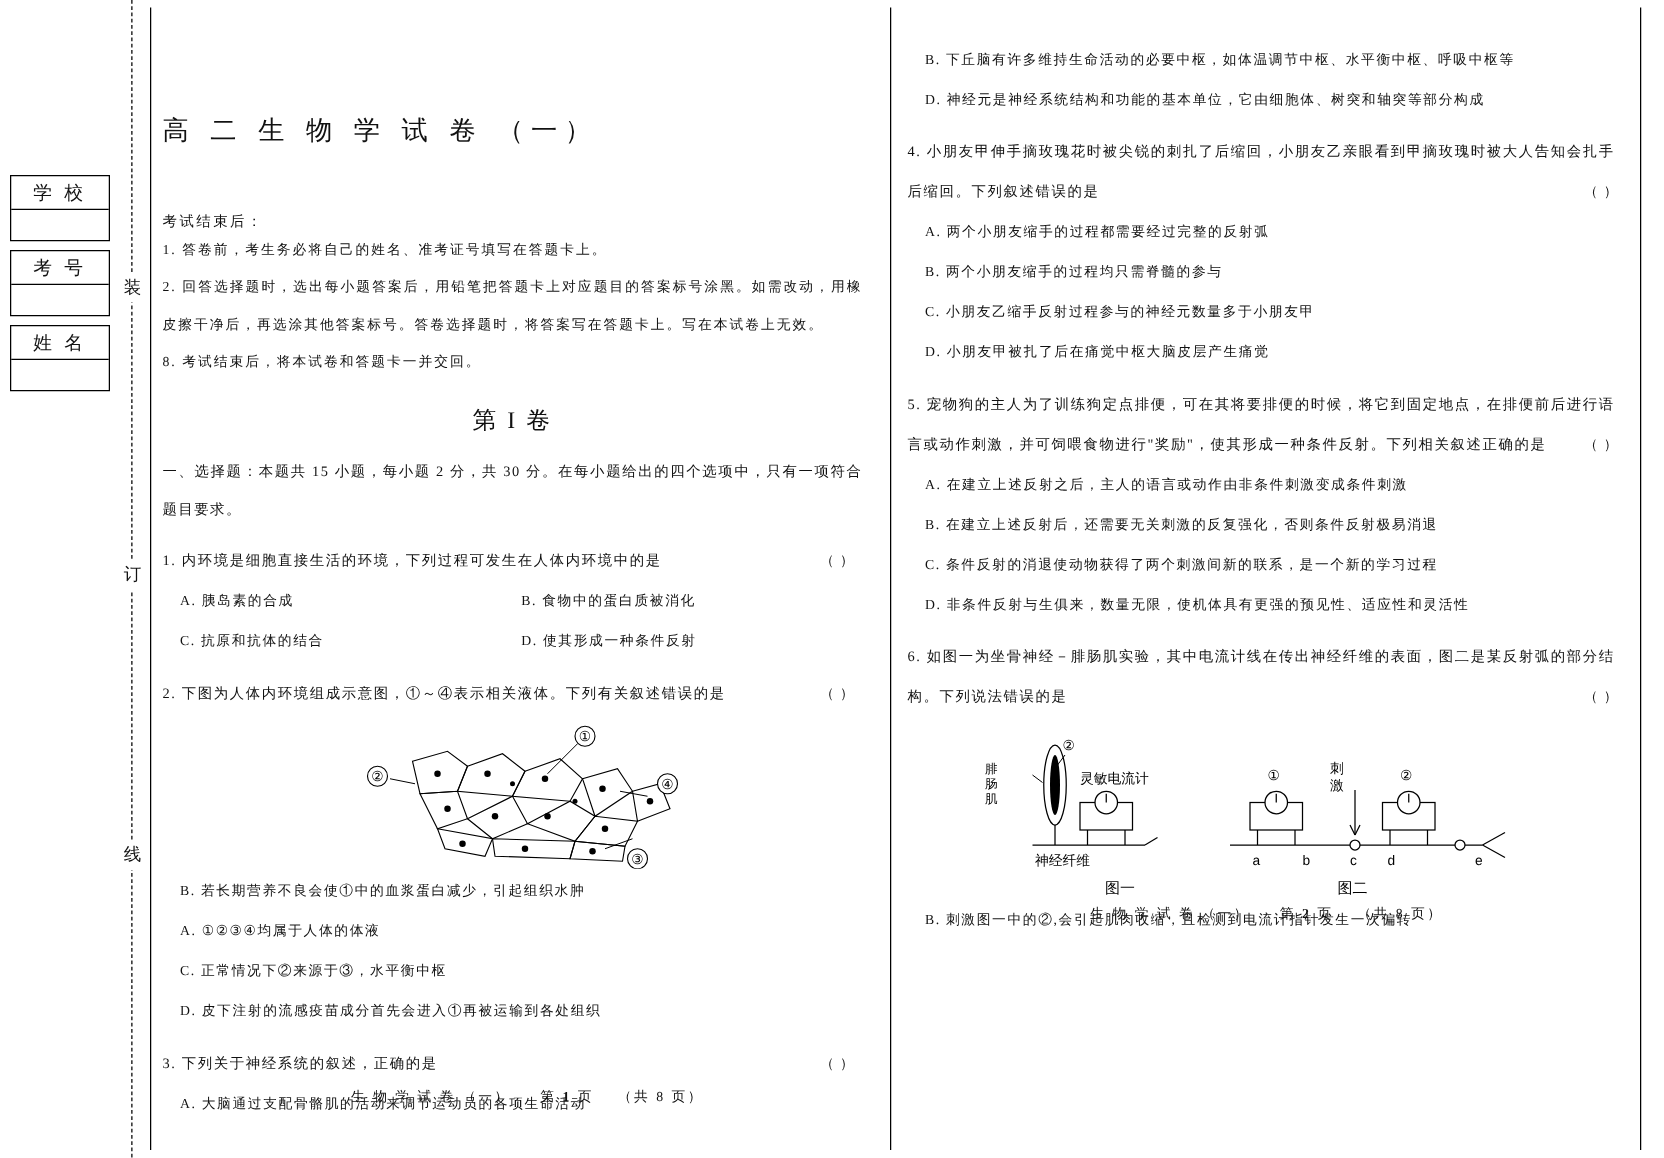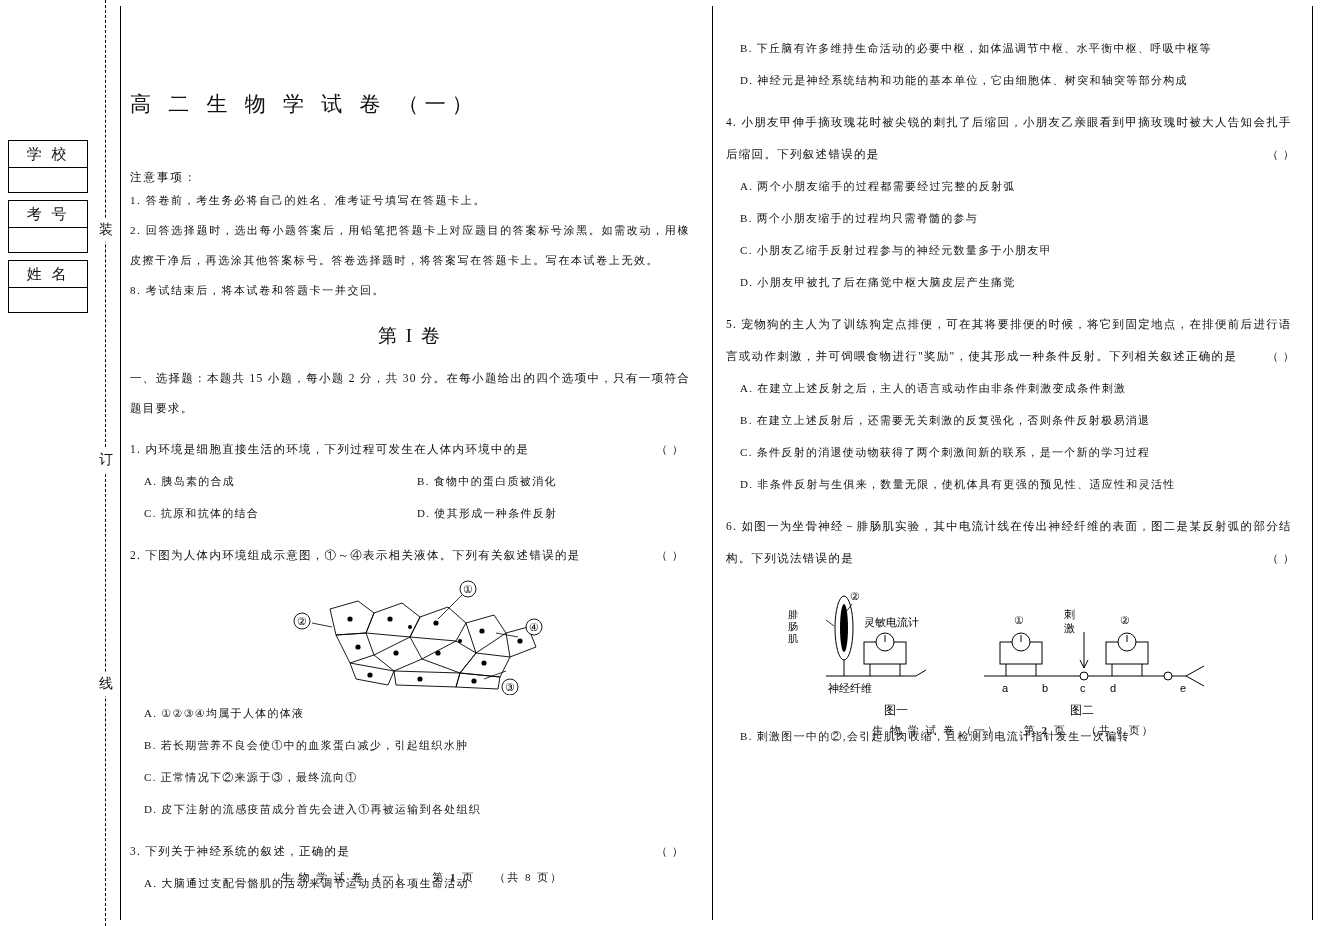--- a/index.html
+++ b/index.html
@@ -88,21 +88,21 @@
   <div class="seal-word" style="top:672px;">线</div>
 
   <div class="vline-mid"></div>
   <div class="vline-right"></div>
   <div class="sheet sheet-l"></div>
 
   <div class="col col-l">
 
     <div class="title">高 二 生 物 学 试 卷 （一）</div>
 
-    <div class="notice-head">注意事项：</div>
+    <div class="notice-head">考试结束后：</div>
     <div class="notice">1. 答卷前，考生务必将自己的姓名、准考证号填写在答题卡上。</div>
     <div class="notice">2. 回答选择题时，选出每小题答案后，用铅笔把答题卡上对应题目的答案标号涂黑。如需改动，用橡皮擦干净后，再选涂其他答案标号。答卷选择题时，将答案写在答题卡上。写在本试卷上无效。</div>
     <div class="notice">8. 考试结束后，将本试卷和答题卡一并交回。</div>
 
     <div class="part-title">第 I 卷</div>
 
     <div class="section-head">一、选择题：本题共 15 小题，每小题 2 分，共 30 分。在每小题给出的四个选项中，只有一项符合题目要求。</div>
 
     <div class="q q-num">
       <span>1.</span>
@@ -172,23 +172,23 @@
           <circle cx="32" cy="46" r="8" fill="#fff" stroke="#000" stroke-width="0.9"></circle>
           <text x="32" y="50">②</text>
           <circle cx="240" cy="112" r="8" fill="#fff" stroke="#000" stroke-width="0.9"></circle>
           <text x="240" y="116">③</text>
           <circle cx="264" cy="52" r="8" fill="#fff" stroke="#000" stroke-width="0.9"></circle>
           <text x="264" y="56">④</text>
         </g>
       </svg>
     </div>
 
+    <div class="opt">B. 若长期营养不良会使①中的血浆蛋白减少，引起组织水肿</div>
     <div class="opt">A. ①②③④均属于人体的体液</div>
-    <div class="opt">B. 若长期营养不良会使①中的血浆蛋白减少，引起组织水肿</div>
-    <div class="opt">C. 正常情况下②来源于③，最终流向①</div>
+    <div class="opt">C. 正常情况下②来源于③，水平衡中枢</div>
     <div class="opt">D. 皮下注射的流感疫苗成分首先会进入①再被运输到各处组织</div>
 
     <div class="q q-num">
       <span>3.</span>
       <span>下列关于神经系统的叙述，正确的是</span>
       <span class="paren">（    ）</span>
     </div>
     <div class="opt">A. 大脑通过支配骨骼肌的活动来调节运动员的各项生命活动</div>
 
     <div class="footer" style="left:12px;">

